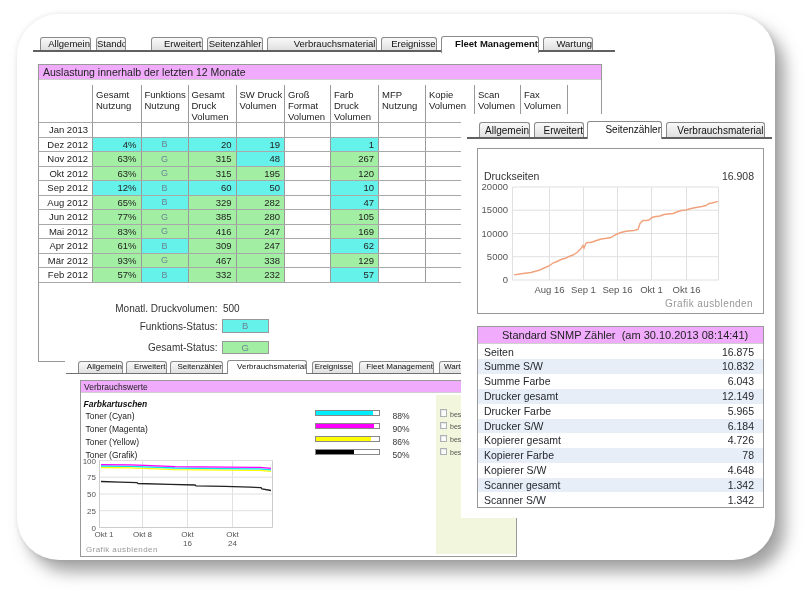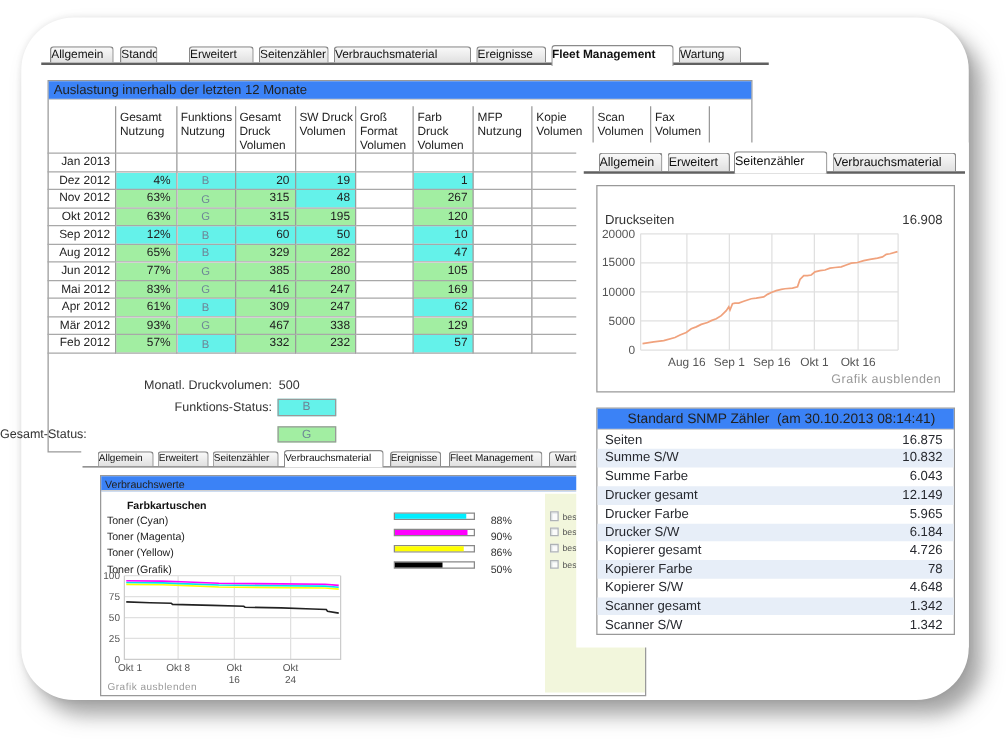--- a/index.html
+++ b/index.html
@@ -1,24 +1,24 @@
 <!DOCTYPE html>
 <html><head><meta charset="utf-8">
 <style>
 *{box-sizing:border-box;margin:0;padding:0}
 html,body{width:806px;height:602px;background:#fff;overflow:hidden;font-family:"Liberation Sans",sans-serif}
 .abs{position:absolute}
 #card{position:absolute;left:17px;top:14px;width:758px;height:546px;background:#fff;border-radius:42px;
  box-shadow:0 0 5px rgba(0,0,0,.09),10px 12px 16px rgba(90,90,90,.55)}
 .tab{position:absolute;background:linear-gradient(#f9f9f9,#e0e0e0);border:1px solid #8a8a8a;border-bottom:none;
- border-radius:3px 3px 0 0;color:#111;text-align:left;white-space:nowrap;overflow:hidden}
+ border-radius:3px 3px 0 0;color:#111;text-align:right;white-space:nowrap;overflow:hidden}
 .tab.sel{background:#fff}
 .uline{position:absolute;background:#606060}
 .panel{position:absolute;background:#fff;border:1px solid #999}
-.phead{background:#3b82f6;border-bottom:1px solid #d0d0d0;color:#222;white-space:nowrap;overflow:hidden}
+.phead{background:#f0abfc;border-bottom:1px solid #d0d0d0;color:#222;white-space:nowrap;overflow:hidden}
 .win{position:absolute;background:#fff}
 .glink{position:absolute;color:#999;white-space:nowrap;letter-spacing:.4px}
 
 #t1{position:absolute;left:38px;top:85px;border-collapse:collapse;table-layout:fixed;font-size:9.5px;color:#222}
 #t1 td{border-right:1px solid #999;border-bottom:1px solid #a8a8a8;padding:0 4px 0 0;text-align:right;
  height:14.5px;overflow:hidden;white-space:nowrap}
 #t1 tr.h td{vertical-align:top;text-align:left;padding:4px 0 0 3px;height:36px;line-height:11px;border-bottom:1px solid #a8a8a8}
 #t1 td:last-child{border-right:none}
 #t1 td.m{color:#222}
 #t1 td.c{background:#64f2ea}
@@ -232,37 +232,37 @@
         <td></td>
         <td></td>
       </tr>
 </tbody>
   </table>
 
 <div class="abs" style="left:0;top:303px;width:217.5px;text-align:right;font-size:10px;color:#333">Monatl. Druckvolumen:</div>
 <div class="abs" style="left:223px;top:303px;font-size:10px;color:#333">500</div>
 <div class="abs" style="left:0;top:320.5px;width:217.5px;text-align:right;font-size:10px;color:#333">Funktions-Status:</div>
 <div class="abs" style="left:222px;top:319px;width:46.5px;height:13.5px;background:#64f2ea;border:1px solid #999;text-align:center;font-size:9.5px;line-height:12px;color:#6d8596">B</div>
-<div class="abs" style="left:0;top:342px;width:217.5px;text-align:left;font-size:10px;color:#333">Gesamt-Status:</div>
+<div class="abs" style="left:0;top:342px;width:217.5px;text-align:right;font-size:10px;color:#333">Gesamt-Status:</div>
 <div class="abs" style="left:222px;top:340.5px;width:46.5px;height:13px;background:#a2eea2;border:1px solid #999;text-align:center;font-size:9.5px;line-height:12px;color:#6d8596">G</div>
 
 <div class="win" id="botwin" style="left:65px;top:356px;width:452px;height:203px"></div>
 <div class="uline" style="left:66px;top:372.5px;width:451px;height:1.2px;background:#707070"></div>
 <div class="tab" style="left:78px;top:361px;width:45px;height:11.5px;font-size:8px;line-height:10.5px">Allgemein</div>
 <div class="tab" style="left:126px;top:361px;width:40.5px;height:11.5px;font-size:8px;line-height:10.5px">Erweitert</div>
 <div class="tab" style="left:170px;top:361px;width:53px;height:11.5px;font-size:8px;line-height:10.5px">Seitenzähler</div>
 <div class="tab sel" style="left:227px;top:360px;width:80px;height:14px;font-size:8px;line-height:11.5px;z-index:2">Verbrauchsmaterial</div>
 <div class="tab" style="left:311.5px;top:361px;width:41.5px;height:11.5px;font-size:8px;line-height:10.5px">Ereignisse</div>
 <div class="tab" style="left:359px;top:361px;width:75px;height:11.5px;font-size:8px;line-height:10.5px">Fleet Management</div>
 <div class="tab" style="left:439px;top:361px;width:50px;height:11.5px;font-size:8px;line-height:10.5px;text-align:left;padding-left:4px">Wartung</div>
 
 <div class="panel" style="left:79.5px;top:380px;width:437px;height:177px">
  <div class="phead" style="height:12px;font-size:8.5px;line-height:12px;padding-left:3.5px">Verbrauchswerte</div>
  <div class="abs" style="left:355.5px;top:14px;width:80px;height:159px;background:#f2f6dc"></div>
- <div class="abs" style="left:21px;top:17.5px;font-size:8.5px;font-weight:bold;color:#111">Farbkartuschen</div>
+ <div class="abs" style="left:3px;top:17.5px;font-size:8.5px;font-weight:bold;font-style:italic;color:#111">Farbkartuschen</div>
  <div class="abs" style="left:5px;top:29.5px;font-size:8.5px;color:#222">Toner (Cyan)</div>
  <div class="abs" style="left:5px;top:42.5px;font-size:8.5px;color:#222">Toner (Magenta)</div>
  <div class="abs" style="left:5px;top:55.5px;font-size:8.5px;color:#222">Toner (Yellow)</div>
  <div class="abs" style="left:5px;top:68.5px;font-size:8.5px;color:#222">Toner (Grafik)</div>
  <div class="abs" style="left:234.5px;top:29.3px;width:65px;height:5.5px;border:1px solid #888;background:#fff">
       <div style="width:57px;height:100%;background:#00eeff"></div>
     </div>
  <div class="abs" style="left:234.5px;top:42.3px;width:65px;height:5.5px;border:1px solid #888;background:#fff">
       <div style="width:58px;height:100%;background:#ff00ff"></div>
     </div>

